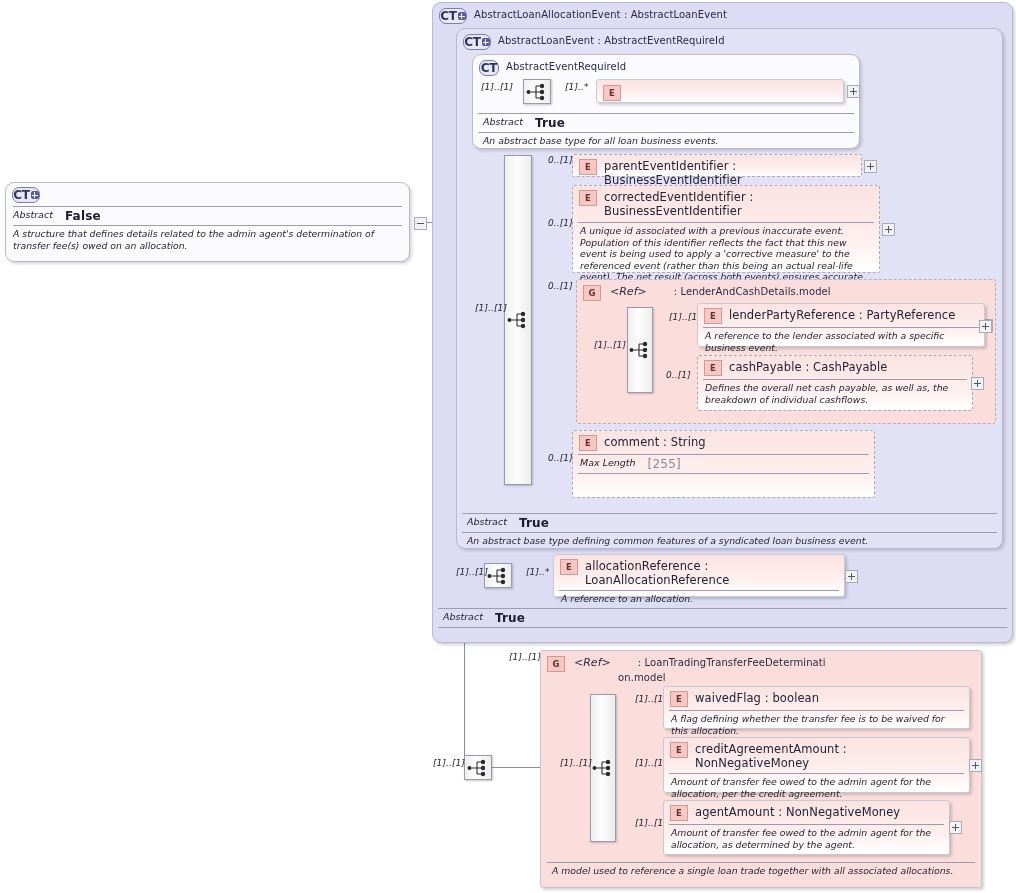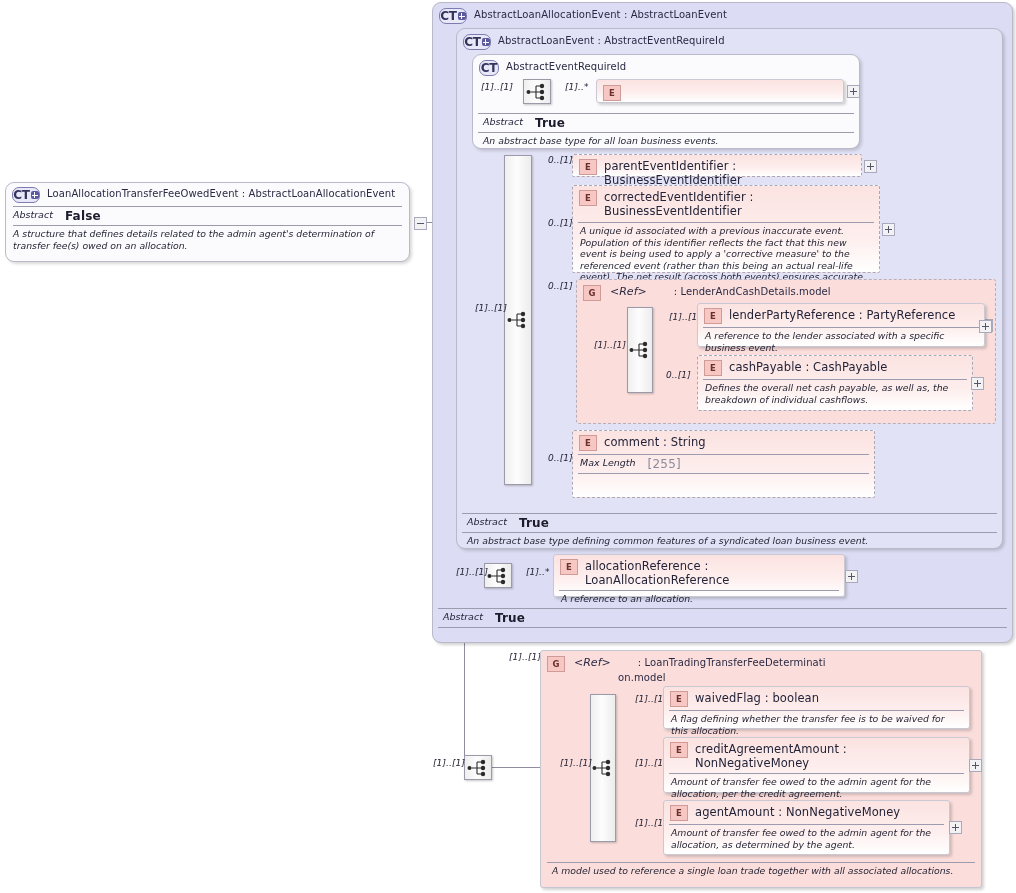--- a/index.html
+++ b/index.html
@@ -219,21 +219,20 @@
   <div class="abs ln lnh" style="left:615px;top:702px;width:47px;"></div>
   <div class="abs ln lnh" style="left:615px;top:767px;width:47px;"></div>
   <div class="abs ln lnh" style="left:615px;top:825px;width:47px;"></div>
 
   <div class="abs panel ct-white" style="left:5px;top:182px;width:405px;height:80px;">
     <div class="hdr">
       <span class="icon-ct">
         <span class="lbl">CT</span>
           <span class="plus"></span>
       </span>
-      <span class="title" style="max-width:362px;">LoanAllocationTransferFeeOwedEvent : AbstractLoanAllocationEvent</span>
     </div>
     <div class="sep"></div>
     <div class="facet">
       <span class="k">Abstract</span>
       <span class="v">False</span>
     </div>
     <div class="sep" style="margin-top:0;"></div>
     <div class="doc">A structure that defines details related to the admin agent's determination of transfer fee(s) owed on an allocation.</div>
   </div>
   <div class="exp" style="left:414px;top:217px;"></div>

